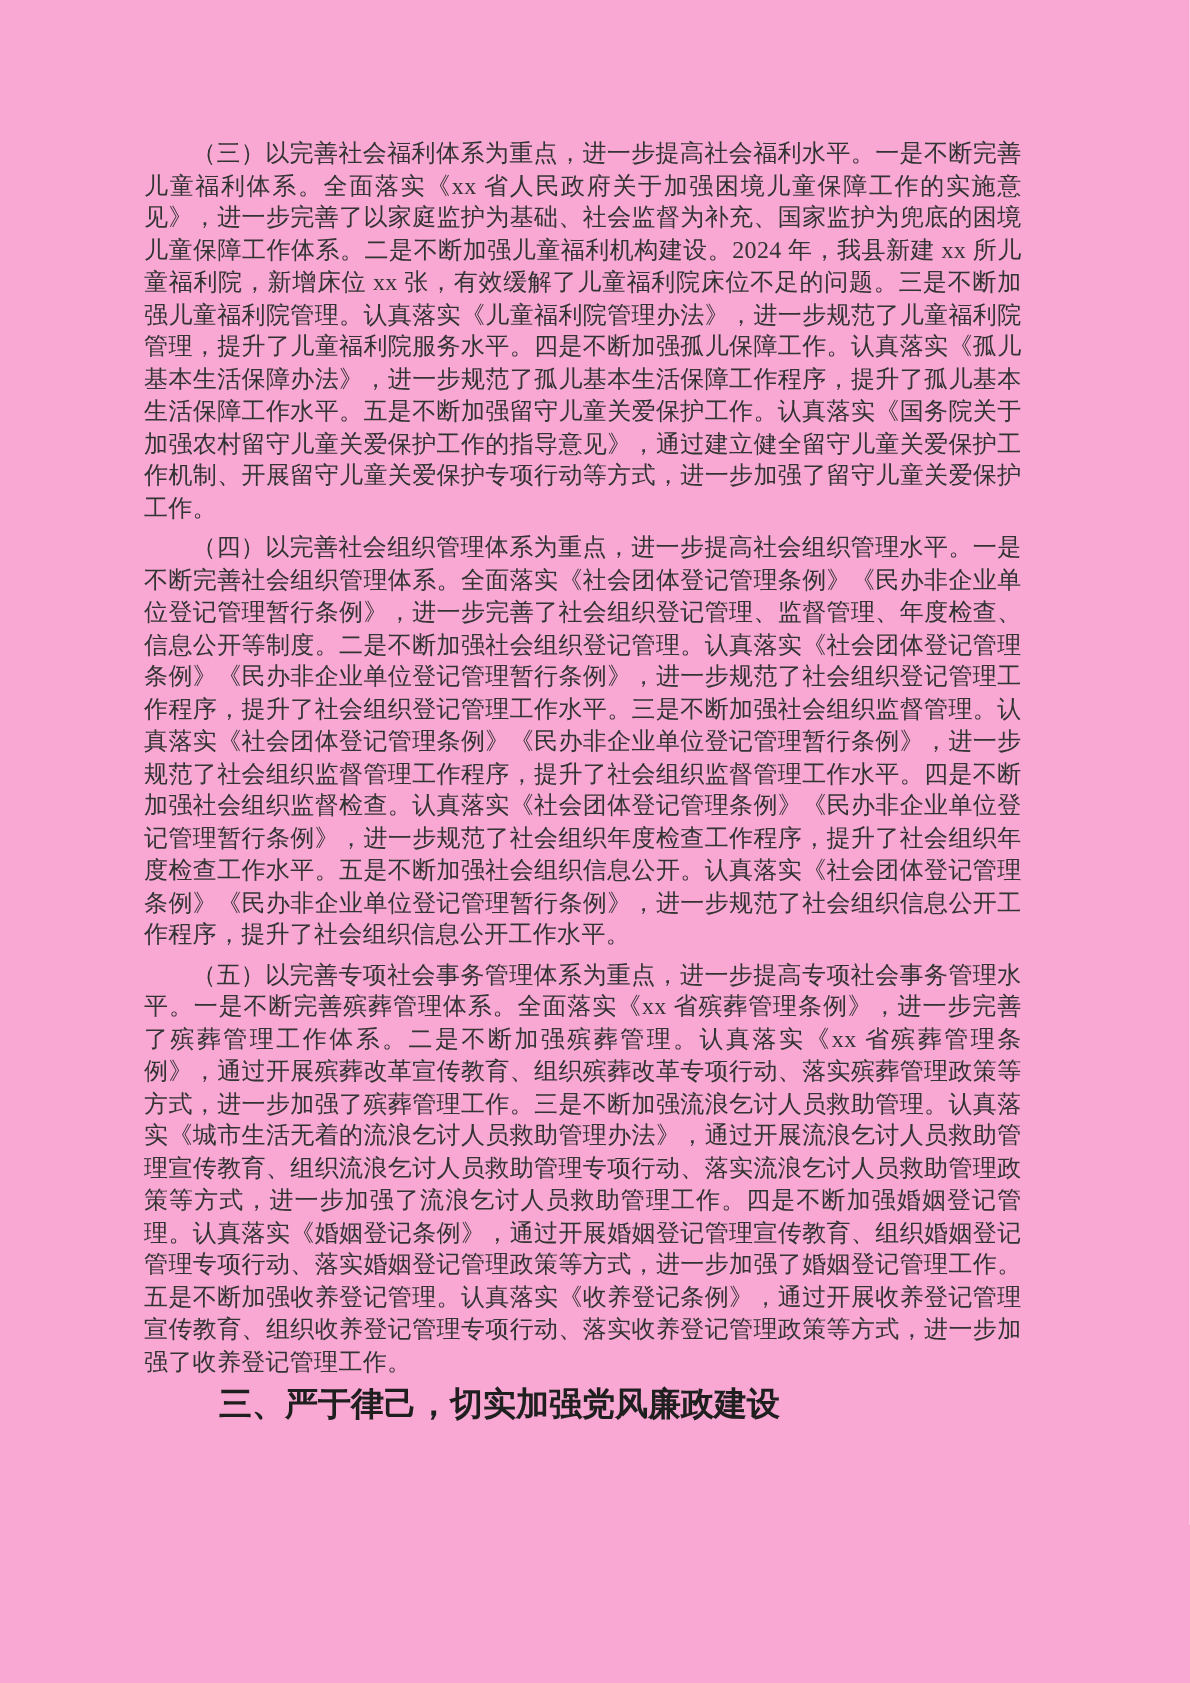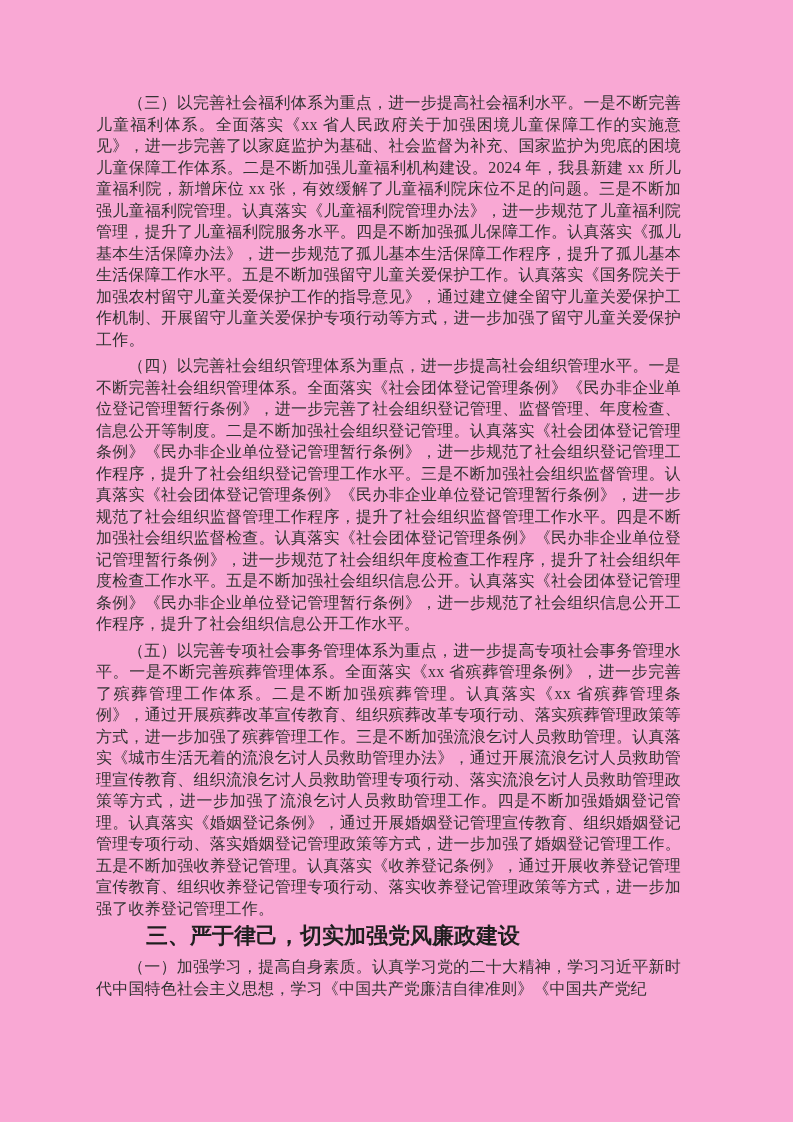--- a/index.html
+++ b/index.html
@@ -44,15 +44,14 @@
 </style>
 </head>
 <body>
 
 <div class="page">
   <div class="content">
     <p class="body-para">（三）以完善社会福利体系为重点，进一步提高社会福利水平。一是不断完善儿童福利体系。全面落实《xx 省人民政府关于加强困境儿童保障工作的实施意见》，进一步完善了以家庭监护为基础、社会监督为补充、国家监护为兜底的困境儿童保障工作体系。二是不断加强儿童福利机构建设。2024 年，我县新建 xx 所儿童福利院，新增床位 xx 张，有效缓解了儿童福利院床位不足的问题。三是不断加强儿童福利院管理。认真落实《儿童福利院管理办法》，进一步规范了儿童福利院管理，提升了儿童福利院服务水平。四是不断加强孤儿保障工作。认真落实《孤儿基本生活保障办法》，进一步规范了孤儿基本生活保障工作程序，提升了孤儿基本生活保障工作水平。五是不断加强留守儿童关爱保护工作。认真落实《国务院关于加强农村留守儿童关爱保护工作的指导意见》，通过建立健全留守儿童关爱保护工作机制、开展留守儿童关爱保护专项行动等方式，进一步加强了留守儿童关爱保护工作。</p>
     <p class="body-para">（四）以完善社会组织管理体系为重点，进一步提高社会组织管理水平。一是不断完善社会组织管理体系。全面落实《社会团体登记管理条例》《民办非企业单位登记管理暂行条例》，进一步完善了社会组织登记管理、监督管理、年度检查、信息公开等制度。二是不断加强社会组织登记管理。认真落实《社会团体登记管理条例》《民办非企业单位登记管理暂行条例》，进一步规范了社会组织登记管理工作程序，提升了社会组织登记管理工作水平。三是不断加强社会组织监督管理。认真落实《社会团体登记管理条例》《民办非企业单位登记管理暂行条例》，进一步规范了社会组织监督管理工作程序，提升了社会组织监督管理工作水平。四是不断加强社会组织监督检查。认真落实《社会团体登记管理条例》《民办非企业单位登记管理暂行条例》，进一步规范了社会组织年度检查工作程序，提升了社会组织年度检查工作水平。五是不断加强社会组织信息公开。认真落实《社会团体登记管理条例》《民办非企业单位登记管理暂行条例》，进一步规范了社会组织信息公开工作程序，提升了社会组织信息公开工作水平。</p>
     <p class="body-para">（五）以完善专项社会事务管理体系为重点，进一步提高专项社会事务管理水平。一是不断完善殡葬管理体系。全面落实《xx 省殡葬管理条例》，进一步完善了殡葬管理工作体系。二是不断加强殡葬管理。认真落实《xx 省殡葬管理条例》，通过开展殡葬改革宣传教育、组织殡葬改革专项行动、落实殡葬管理政策等方式，进一步加强了殡葬管理工作。三是不断加强流浪乞讨人员救助管理。认真落实《城市生活无着的流浪乞讨人员救助管理办法》，通过开展流浪乞讨人员救助管理宣传教育、组织流浪乞讨人员救助管理专项行动、落实流浪乞讨人员救助管理政策等方式，进一步加强了流浪乞讨人员救助管理工作。四是不断加强婚姻登记管理。认真落实《婚姻登记条例》，通过开展婚姻登记管理宣传教育、组织婚姻登记管理专项行动、落实婚姻登记管理政策等方式，进一步加强了婚姻登记管理工作。五是不断加强收养登记管理。认真落实《收养登记条例》，通过开展收养登记管理宣传教育、组织收养登记管理专项行动、落实收养登记管理政策等方式，进一步加强了收养登记管理工作。</p>
     <h3 class="section-heading">三、严于律己，切实加强党风廉政建设</h3>
-    <p class="body-para">（一）加强学习，提高自身素质。认真学习党的二十大精神，学习习近平新时代中国特色社会主义思想，学习《中国共产党廉洁自律准则》《中国共产党纪</p>
   </div>
 </div>
 
 </body></html>

